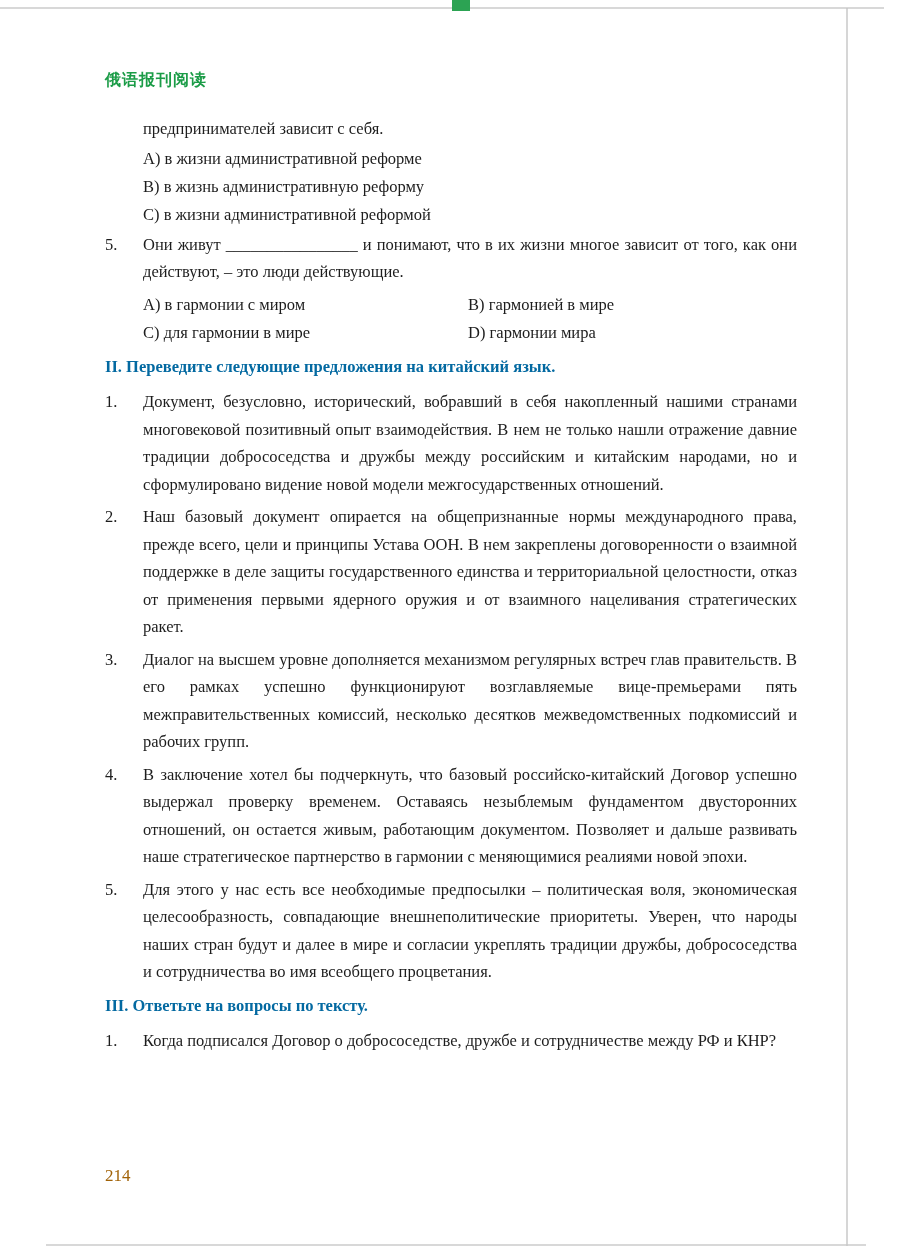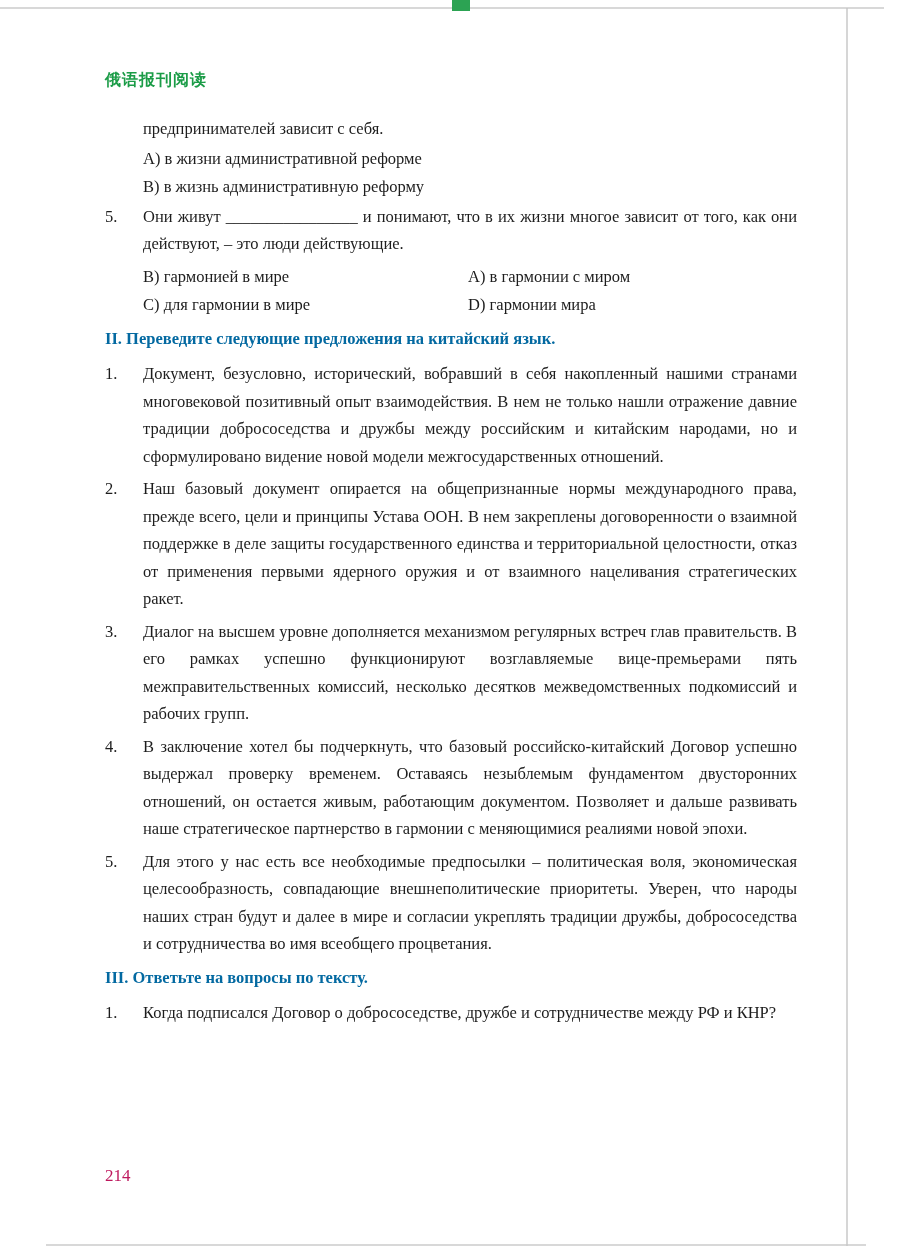--- a/index.html
+++ b/index.html
@@ -92,21 +92,21 @@
     line-height: 27.5px;
     font-weight: bold;
     color: #0369a1;
     margin: 6px 0 8px 0;
   }
   .page-number {
     position: absolute;
     left: 105px;
     top: 1166px;
     font-size: 17px;
-    color: #be185d;
+    color: #a16207;
   }
 </style>
 </head>
 <body>
 
 <div class="page">
 
   <div class="edge-top"></div>
   <div class="edge-right"></div>
   <div class="edge-bottom"></div>
@@ -114,30 +114,31 @@
 
   <div class="content">
 
     <h1 class="book-title">俄语报刊阅读</h1>
 
     <div class="stem-continuation">предпринимателей зависит с себя.</div>
 
     <div class="options-block">
       <div class="option">A) в жизни административной реформе</div>
       <div class="option">B) в жизнь административную реформу</div>
+      <div class="option">C) в жизни административной реформой</div>
     </div>
 
     <div class="num-item">
       <span class="num">5.</span>
       <div class="itext">Они живут ________________ и понимают, что в их жизни многое зависит от того, как они действуют, – это люди действующие.</div>
     </div>
 
     <div class="options-grid">
+      <div class="option">A) в гармонии с миром</div>
       <div class="option">B) гармонией в мире</div>
-      <div class="option">A) в гармонии с миром</div>
       <div class="option">C) для гармонии в мире</div>
       <div class="option">D) гармонии мира</div>
     </div>
 
     <h2 class="section-heading">II. Переведите следующие предложения на китайский язык.</h2>
 
     <div class="num-item">
       <span class="num">1.</span>
       <div class="itext">Документ, безусловно, исторический, вобравший в себя накопленный нашими странами многовековой позитивный опыт взаимодействия. В нем не только нашли отражение давние традиции добрососедства и дружбы между российским и китайским народами, но и сформулировано видение новой модели межгосударственных отношений.</div>
     </div>

